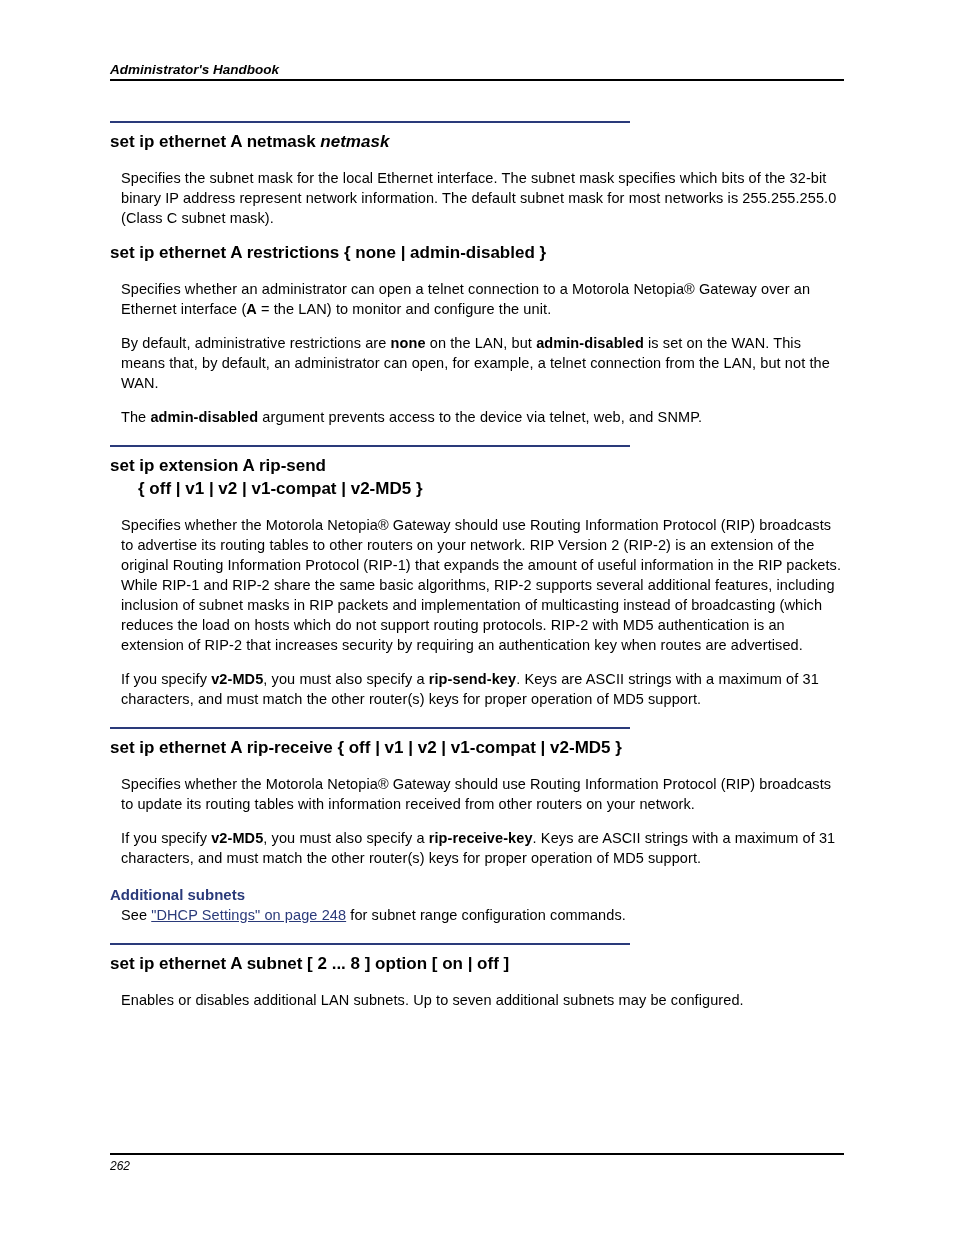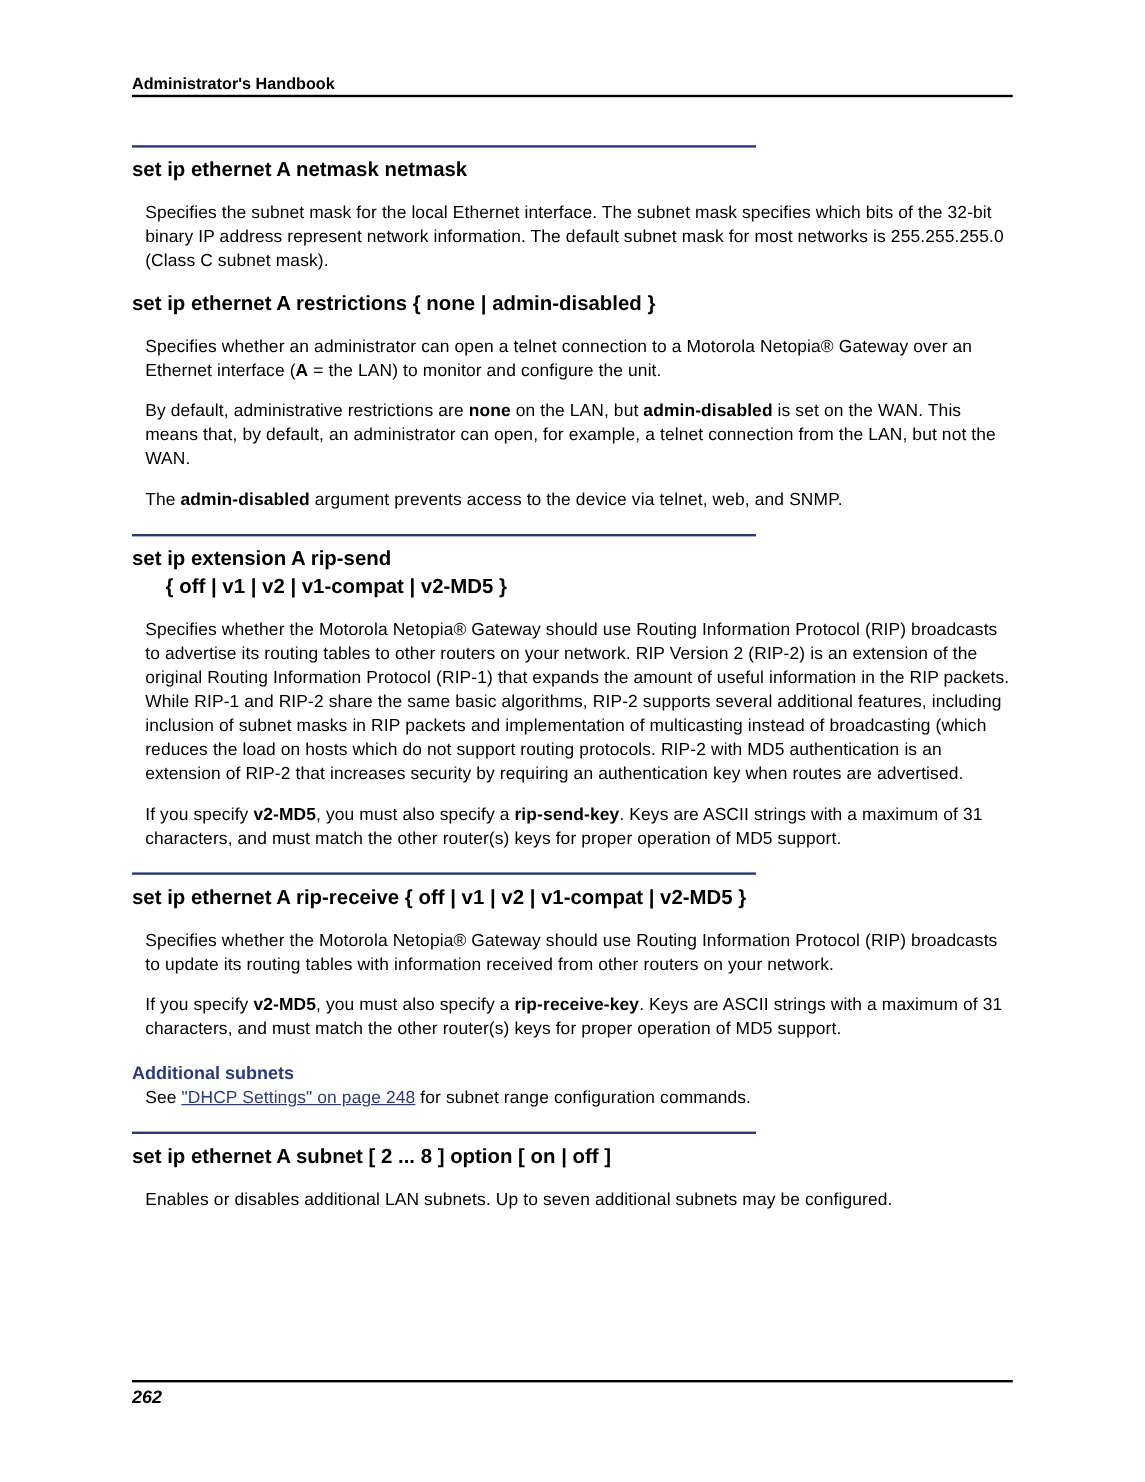--- a/index.html
+++ b/index.html
@@ -10,20 +10,21 @@
     color: #000;
   }
   .page {
     width: 954px;
     height: 1235px;
     box-sizing: border-box;
     padding: 62px 110px 50px 110px;
     position: relative;
   }
   .running-header {
+    font-style: italic;
     font-weight: bold;
     font-size: 13.5px;
     margin-bottom: 2px;
   }
   .top-rule {
     border: none;
     border-top: 2px solid #000;
     margin: 0 0 40px 0;
   }
   .section-rule {
@@ -32,20 +33,21 @@
     border-top: 2px solid #2a3a7a;
     margin: 18px 0 6px 0;
   }
   h2.cmd {
     font-size: 17px;
     font-weight: bold;
     margin: 8px 0 14px 0;
     line-height: 1.35;
   }
   h2.cmd .arg {
+    font-style: italic;
     text-align: center;
   }
   p.body {
     font-size: 14.5px;
     line-height: 1.38;
     margin: 0 0 14px 11px;
     letter-spacing: 0.1px;
   }
   .b { font-weight: bold; }
   .subhead {
@@ -63,23 +65,23 @@
     left: 110px;
     right: 110px;
     bottom: 62px;
   }
   .bottom-rule {
     border: none;
     border-top: 2px solid #000;
     margin: 0 0 4px 0;
   }
   .page-num {
-    font-weight: bold;
+    font-weight: normal;
     font-style: italic;
-    font-size: 15px;
+    font-size: 12px;
   }
   .indent {
     display: block;
     padding-left: 28px;
   }
 </style>
 </head>
 <body>
 
 <div class="page">

